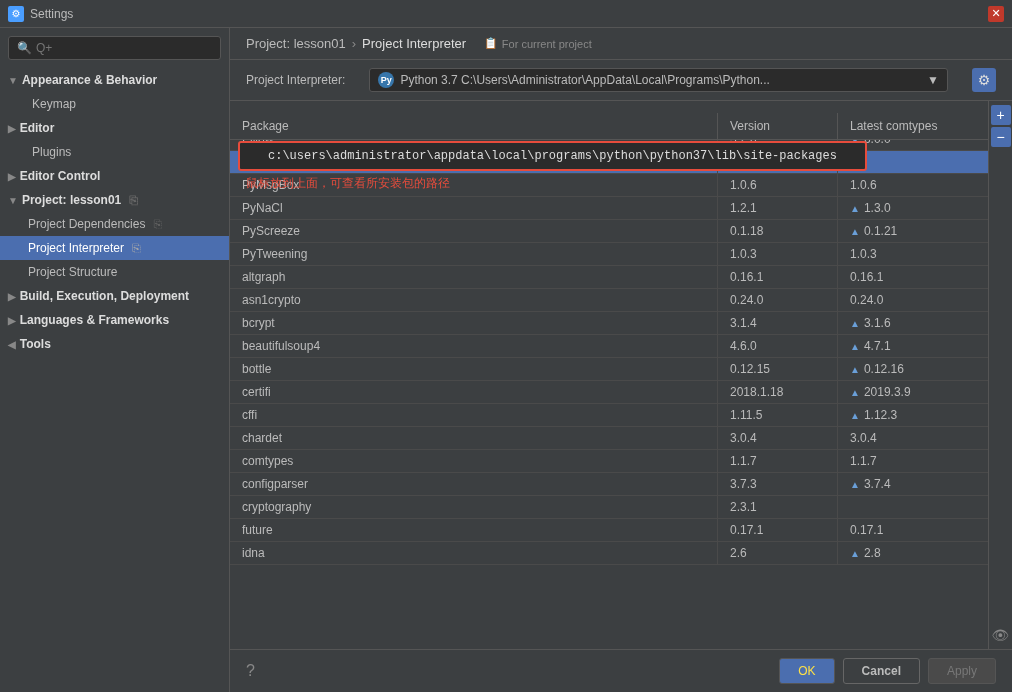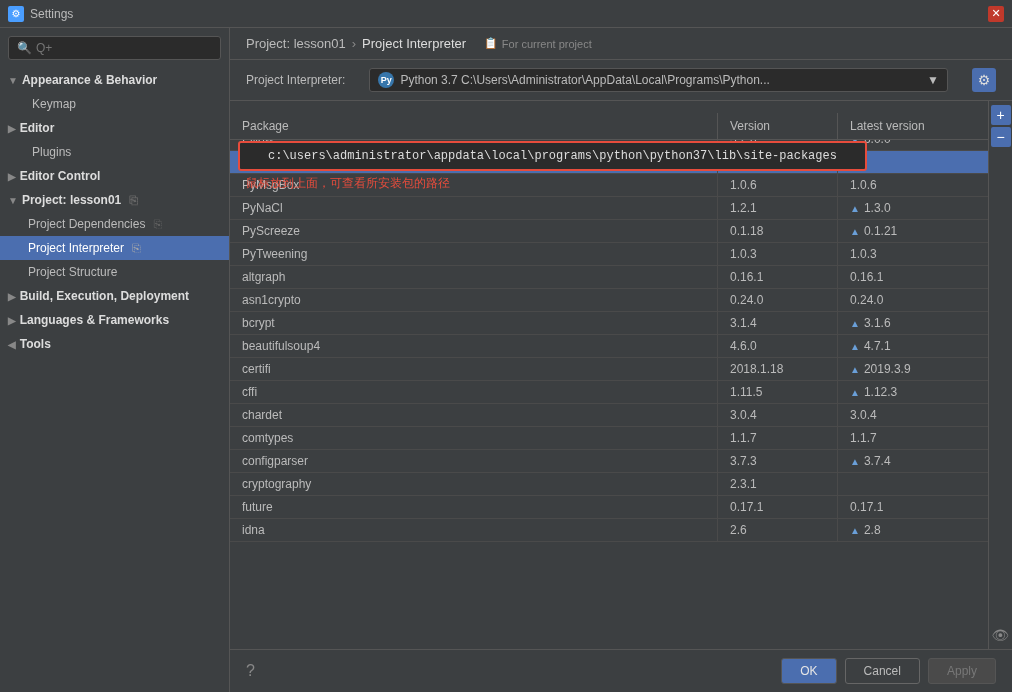--- a/index.html
+++ b/index.html
@@ -301,26 +301,27 @@
     }
     .bottom-left { color: #888; font-size: 16px; cursor: pointer; }
     .bottom-right { display: flex; gap: 8px; }
     .btn {
       padding: 5px 18px;
       border-radius: 3px;
       border: 1px solid #555;
       cursor: pointer;
       font-size: 12px;
       background: #4b6eaf;
-      color: #e5e5e5;
+      color: #fde047;
     }
     .btn.secondary {
       background: #3c3f41;
       color: #bbb;
       border-color: #666;
+      font-weight: bold;
     }
     .btn.disabled {
       background: #4a4a4a;
       color: #777;
       border-color: #555;
       cursor: default;
     }
 
     
     ::-webkit-scrollbar { width: 8px; }
@@ -416,21 +417,21 @@
         <span>▼</span>
       </div>
       <div class="gear-btn">⚙</div>
     </div>
 
     <div class="packages-area">
       <div class="packages-table">
         <div class="table-header">
           <div class="th">Package</div>
           <div class="th">Version</div>
-          <div class="th">Latest version</div>
+          <div class="th">Latest comtypes</div>
         </div>
 
         <div id="table-body">
             <div class="table-row">
     <div class="td">Pillow</div>
     <div class="td">5.2.0</div>
     <div class="td"><span class="update-arrow">▲</span>6.0.0</div>
   </div>
             <div class="table-row selected">
     <div class="td">PyInstaller</div>
@@ -469,20 +470,25 @@
   </div>
             <div class="table-row">
     <div class="td">bcrypt</div>
     <div class="td">3.1.4</div>
     <div class="td"><span class="update-arrow">▲</span>3.1.6</div>
   </div>
             <div class="table-row">
     <div class="td">beautifulsoup4</div>
     <div class="td">4.6.0</div>
     <div class="td"><span class="update-arrow">▲</span>4.7.1</div>
+  </div>
+            <div class="table-row">
+    <div class="td">bottle</div>
+    <div class="td">0.12.15</div>
+    <div class="td"><span class="update-arrow">▲</span>0.12.16</div>
   </div>
             <div class="table-row">
     <div class="td">certifi</div>
     <div class="td">2018.1.18</div>
     <div class="td"><span class="update-arrow">▲</span>2019.3.9</div>
   </div>
             <div class="table-row">
     <div class="td">cffi</div>
     <div class="td">1.11.5</div>
     <div class="td"><span class="update-arrow">▲</span>1.12.3</div>

